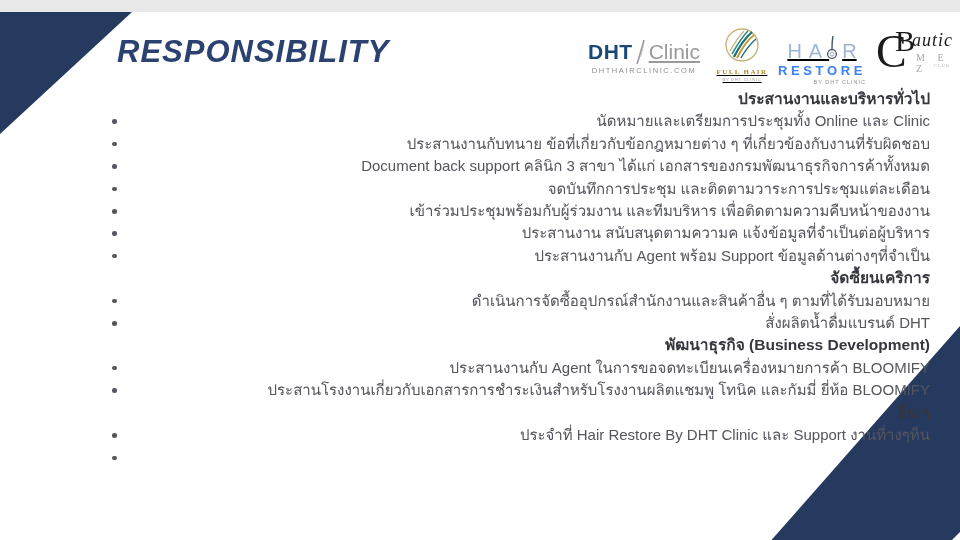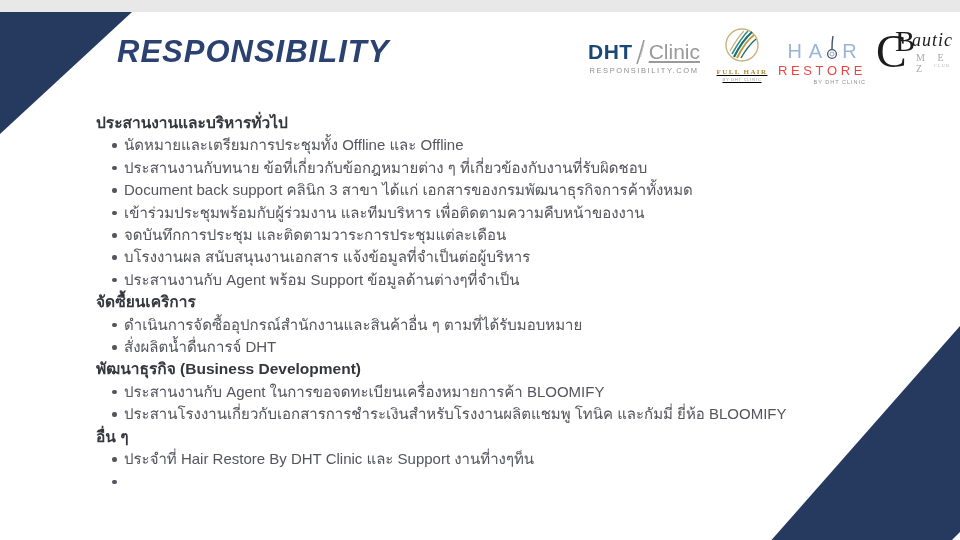--- a/index.html
+++ b/index.html
@@ -34,34 +34,34 @@
   .dht-bold { font-size:21px; font-weight:800; color:#1b4977; letter-spacing:0.5px; }
   .dht-light { font-size:21px; font-weight:400; color:#9a9a9a;text-decoration:underline; }
   .dht-slash { width:14px; height:26px; margin:0 1px; }
   .dht-sub { font-size:7.5px; color:#8f8f8f; letter-spacing:1.6px; margin-top:1px; }
 
   .logo-fullhair { left:712px; top:15px; width:60px;text-decoration:underline; }
   .fh-text { font-size:7px; color:#b1892e; letter-spacing:1.4px; font-weight:bold; margin-top:1px; font-family:"Liberation Serif", serif; }
   .fh-sub { font-size:4px; color:#9a9a9a; letter-spacing:0.8px; margin-top:1px; }
 
   .logo-hr { left:772px; top:23px; width:100px; }
-  .hr-row1 { display:flex; align-items:flex-end; justify-content:center; }
+  .hr-row1 { display:flex; align-items:flex-end; justify-content:center;text-decoration:underline; }
   .hr-letters { font-size:20px; font-weight:400; color:#9bb5d6; letter-spacing:7px; line-height:20px; }
-  .hr-restore { font-size:13px; font-weight:normal; color:#ef4444; letter-spacing:3.6px; margin-top:2px; }
+  .hr-restore { font-size:13px; font-weight:bold; color:#3b82f6; letter-spacing:3.6px; margin-top:2px; }
   .hr-sub { font-size:5.5px; color:#8f8f8f; letter-spacing:1px; text-align:right; padding-right:6px; margin-top:1px; }
 
   .logo-bautic { left:876px; top:12px; width:78px; height:60px; text-align:left; font-family:"Liberation Serif", serif; }
   .bt-c { position:absolute; left:0; top:8px; font-size:46px; font-weight:400; color:#1c1c1c; line-height:40px; }
   .bt-b { position:absolute; left:19px; top:2px; font-size:30px; color:#1c1c1c; line-height:30px; }
   .bt-autic { position:absolute; left:36px; top:6px; font-size:18px; font-style:italic; color:#1c1c1c; letter-spacing:1px; }
   .bt-mez { position:absolute; left:40px; top:28px; font-size:10px; color:#a9a9a9; letter-spacing:5px; }
   .bt-club { position:absolute; left:58px; top:39px; font-size:4.5px; color:#b5b5b5; letter-spacing:1px; }
 
   
-  .content { position:absolute; left:0; top:100px; width:930px; }
+  .content { position:absolute; left:0; top:76px; width:930px;text-align:right; }
   .sec-heading {
     padding-left:96px; font-size:15.5px; font-weight:bold;
     color:#35363e; line-height:22.4px; white-space:nowrap;
   }
   ul.bullets { list-style:none; }
   li.bullet {
     position:relative; padding-left:124px; font-size:15px;
     color:#54555d; line-height:22.4px; white-space:nowrap;
   }
   .dot {
@@ -81,21 +81,21 @@
 
   <div class="logo logo-dht">
     <div class="dht-row">
       <span class="dht-bold">DHT</span>
       <svg class="dht-slash" viewBox="0 0 14 26">
         <path d="M10 1 C 8 8, 6 16, 3 25" stroke="#9a9a9a" stroke-width="1.6" fill="none"></path>
         <path d="M10 4 C 9 9, 8 13, 6.5 18" stroke="#c0c0c0" stroke-width="0.9" fill="none"></path>
       </svg>
       <span class="dht-light">Clinic</span>
     </div>
-    <div class="dht-sub">RESPONSIBILITY.COM</div>
+    <div class="dht-sub">DHTHAIRCLINIC.COM</div>
   </div>
 
   <div class="logo logo-fullhair">
     <svg width="36" height="36" viewBox="0 0 36 36">
       <circle cx="18" cy="18" r="16" fill="none" stroke="#c9b37c" stroke-width="1.4"></circle>
       <path d="M10 30 C 14 22, 20 12, 28 5" stroke="#1f6f6d" stroke-width="2.2" fill="none"></path>
       <path d="M13 31 C 17 23, 22 14, 30 8" stroke="#c19a3f" stroke-width="2.0" fill="none"></path>
       <path d="M8 27 C 12 20, 17 11, 24 4" stroke="#2b8d89" stroke-width="1.6" fill="none"></path>
       <path d="M17 31 C 21 24, 26 17, 32 12" stroke="#1f6f6d" stroke-width="1.4" fill="none"></path>
       <path d="M6 24 C 10 17, 14 10, 20 4" stroke="#c9b37c" stroke-width="1.2" fill="none"></path>
@@ -124,35 +124,35 @@
     <span class="bt-autic">autic</span>
     <span class="bt-mez">M E Z</span>
     <span class="bt-club">CLUB</span>
   </div>
 
   <div class="content">
 
     <div class="section">
       <div class="sec-heading">ประสานงานและบริหารทั่วไป</div>
       <ul class="bullets">
-        <li class="bullet"><span class="dot"></span><span>นัดหมายและเตรียมการประชุมทั้ง Offline และ Offline</span></li>
+        <li class="bullet"><span class="dot"></span><span>นัดหมายและเตรียมการประชุมทั้ง Online และ Clinic</span></li>
         <li class="bullet"><span class="dot"></span><span>ประสานงานกับทนาย ข้อที่เกี่ยวกับข้อกฎหมายต่าง ๆ ที่เกี่ยวข้องกับงานที่รับผิดชอบ</span></li>
         <li class="bullet"><span class="dot"></span><span>Document back support คลินิก 3 สาขา ได้แก่ เอกสารของกรมพัฒนาธุรกิจการค้าทั้งหมด</span></li>
+        <li class="bullet"><span class="dot"></span><span>จดบันทึกการประชุม และติดตามวาระการประชุมแต่ละเดือน</span></li>
         <li class="bullet"><span class="dot"></span><span>เข้าร่วมประชุมพร้อมกับผู้ร่วมงาน และทีมบริหาร เพื่อติดตามความคืบหน้าของงาน</span></li>
-        <li class="bullet"><span class="dot"></span><span>จดบันทึกการประชุม และติดตามวาระการประชุมแต่ละเดือน</span></li>
-        <li class="bullet"><span class="dot"></span><span>บโรงงานผล สนับสนุนงานเอกสาร แจ้งข้อมูลที่จำเป็นต่อผู้บริหาร</span></li>
+        <li class="bullet"><span class="dot"></span><span>ประสานงาน สนับสนุดตามความค แจ้งข้อมูลที่จำเป็นต่อผู้บริหาร</span></li>
         <li class="bullet"><span class="dot"></span><span>ประสานงานกับ Agent พร้อม Support ข้อมูลด้านต่างๆที่จำเป็น</span></li>
       </ul>
     </div>
 
     <div class="section">
       <div class="sec-heading">จัดซื้ยนเคริการ</div>
       <ul class="bullets">
         <li class="bullet"><span class="dot"></span><span>ดำเนินการจัดซื้ออุปกรณ์สำนักงานและสินค้าอื่น ๆ ตามที่ได้รับมอบหมาย</span></li>
-        <li class="bullet"><span class="dot"></span><span>สั่งผลิตน้ำดื่นการจ์ DHT</span></li>
+        <li class="bullet"><span class="dot"></span><span>สั่งผลิตน้ำดื่มแบรนด์ DHT</span></li>
       </ul>
     </div>
 
     <div class="section">
       <div class="sec-heading">พัฒนาธุรกิจ (Business Development)</div>
       <ul class="bullets">
         <li class="bullet"><span class="dot"></span><span>ประสานงานกับ Agent ในการขอจดทะเบียนเครื่องหมายการค้า BLOOMIFY</span></li>
         <li class="bullet"><span class="dot"></span><span>ประสานโรงงานเกี่ยวกับเอกสารการชำระเงินสำหรับโรงงานผลิตแชมพู โทนิค และกัมมี่ ยี่ห้อ BLOOMIFY</span></li>
       </ul>
     </div>

